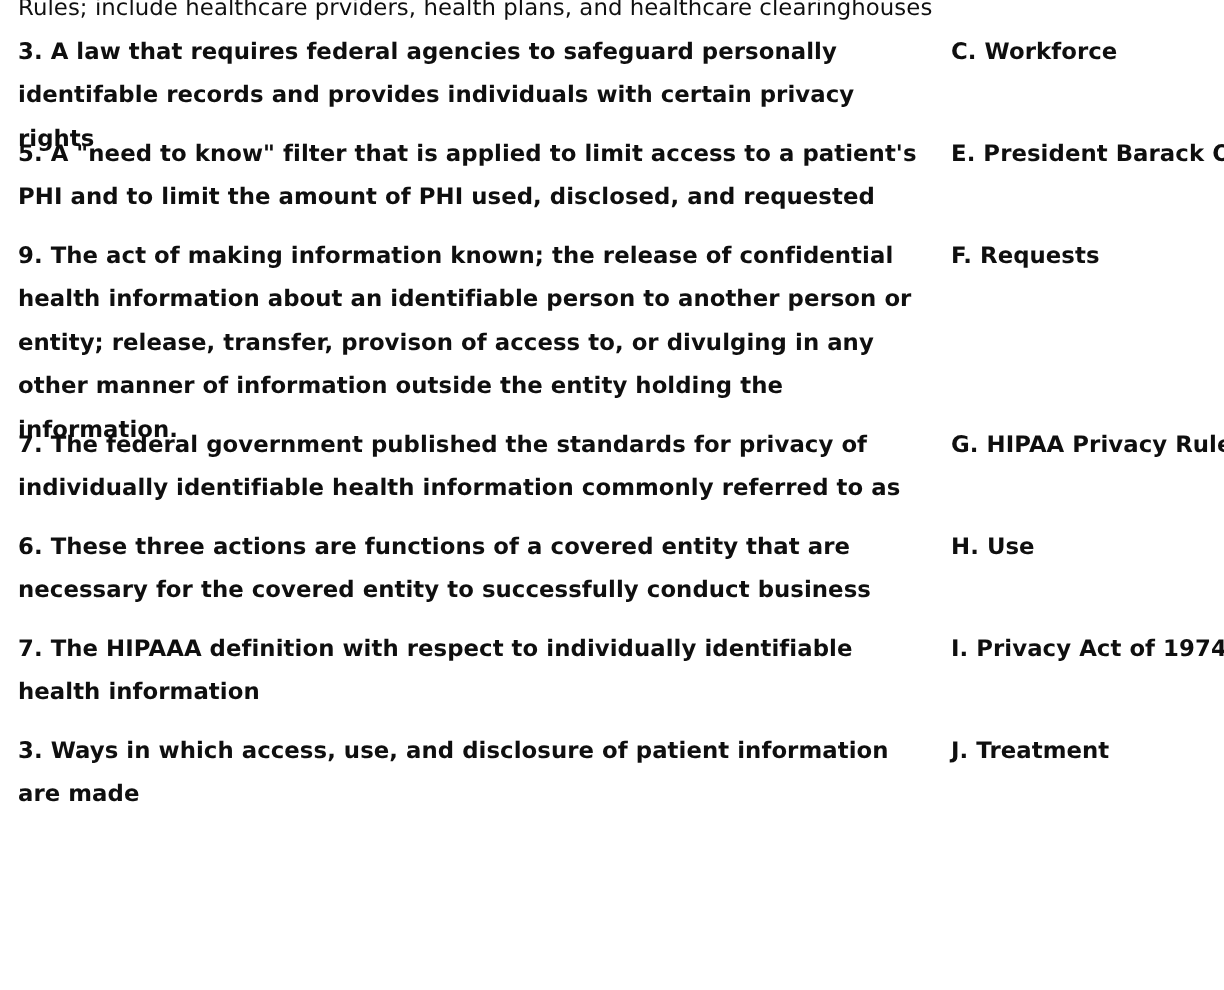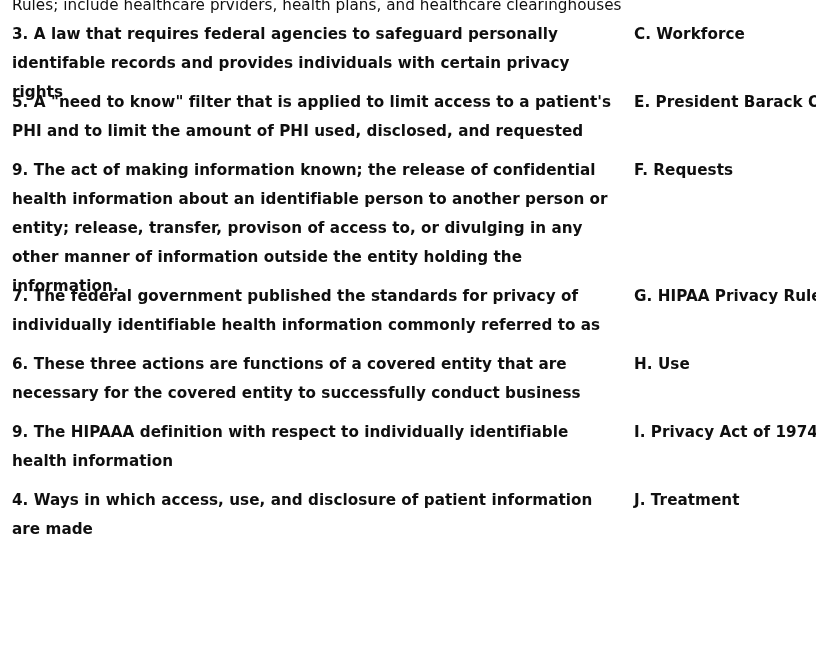--- a/index.html
+++ b/index.html
@@ -112,27 +112,27 @@
 </div>
       </div>
       <div class="match-row">
         <div class="prompt-cell">6. These three actions are functions of a covered entity that are necessary for the covered entity to successfully conduct business</div>
         <div class="option-cell">H. Use</div>
         <div class="row-spacer" style="height: 58px;">&nbsp;
 &nbsp;
 </div>
       </div>
       <div class="match-row">
-        <div class="prompt-cell">9. The HIPAAA definition with respect to individually identifiable health information</div>
+        <div class="prompt-cell">7. The HIPAAA definition with respect to individually identifiable health information</div>
         <div class="option-cell">I. Privacy Act of 1974</div>
         <div class="row-spacer" style="height: 58px;">&nbsp;
 &nbsp;
 </div>
       </div>
       <div class="match-row">
-        <div class="prompt-cell">4. Ways in which access, use, and disclosure of patient information are made</div>
+        <div class="prompt-cell">3. Ways in which access, use, and disclosure of patient information are made</div>
         <div class="option-cell">J. Treatment</div>
         <div class="row-spacer" style="height: 29px;">&nbsp;
 </div>
       </div>
     </div>
 
 </div>
 
 </body></html>

